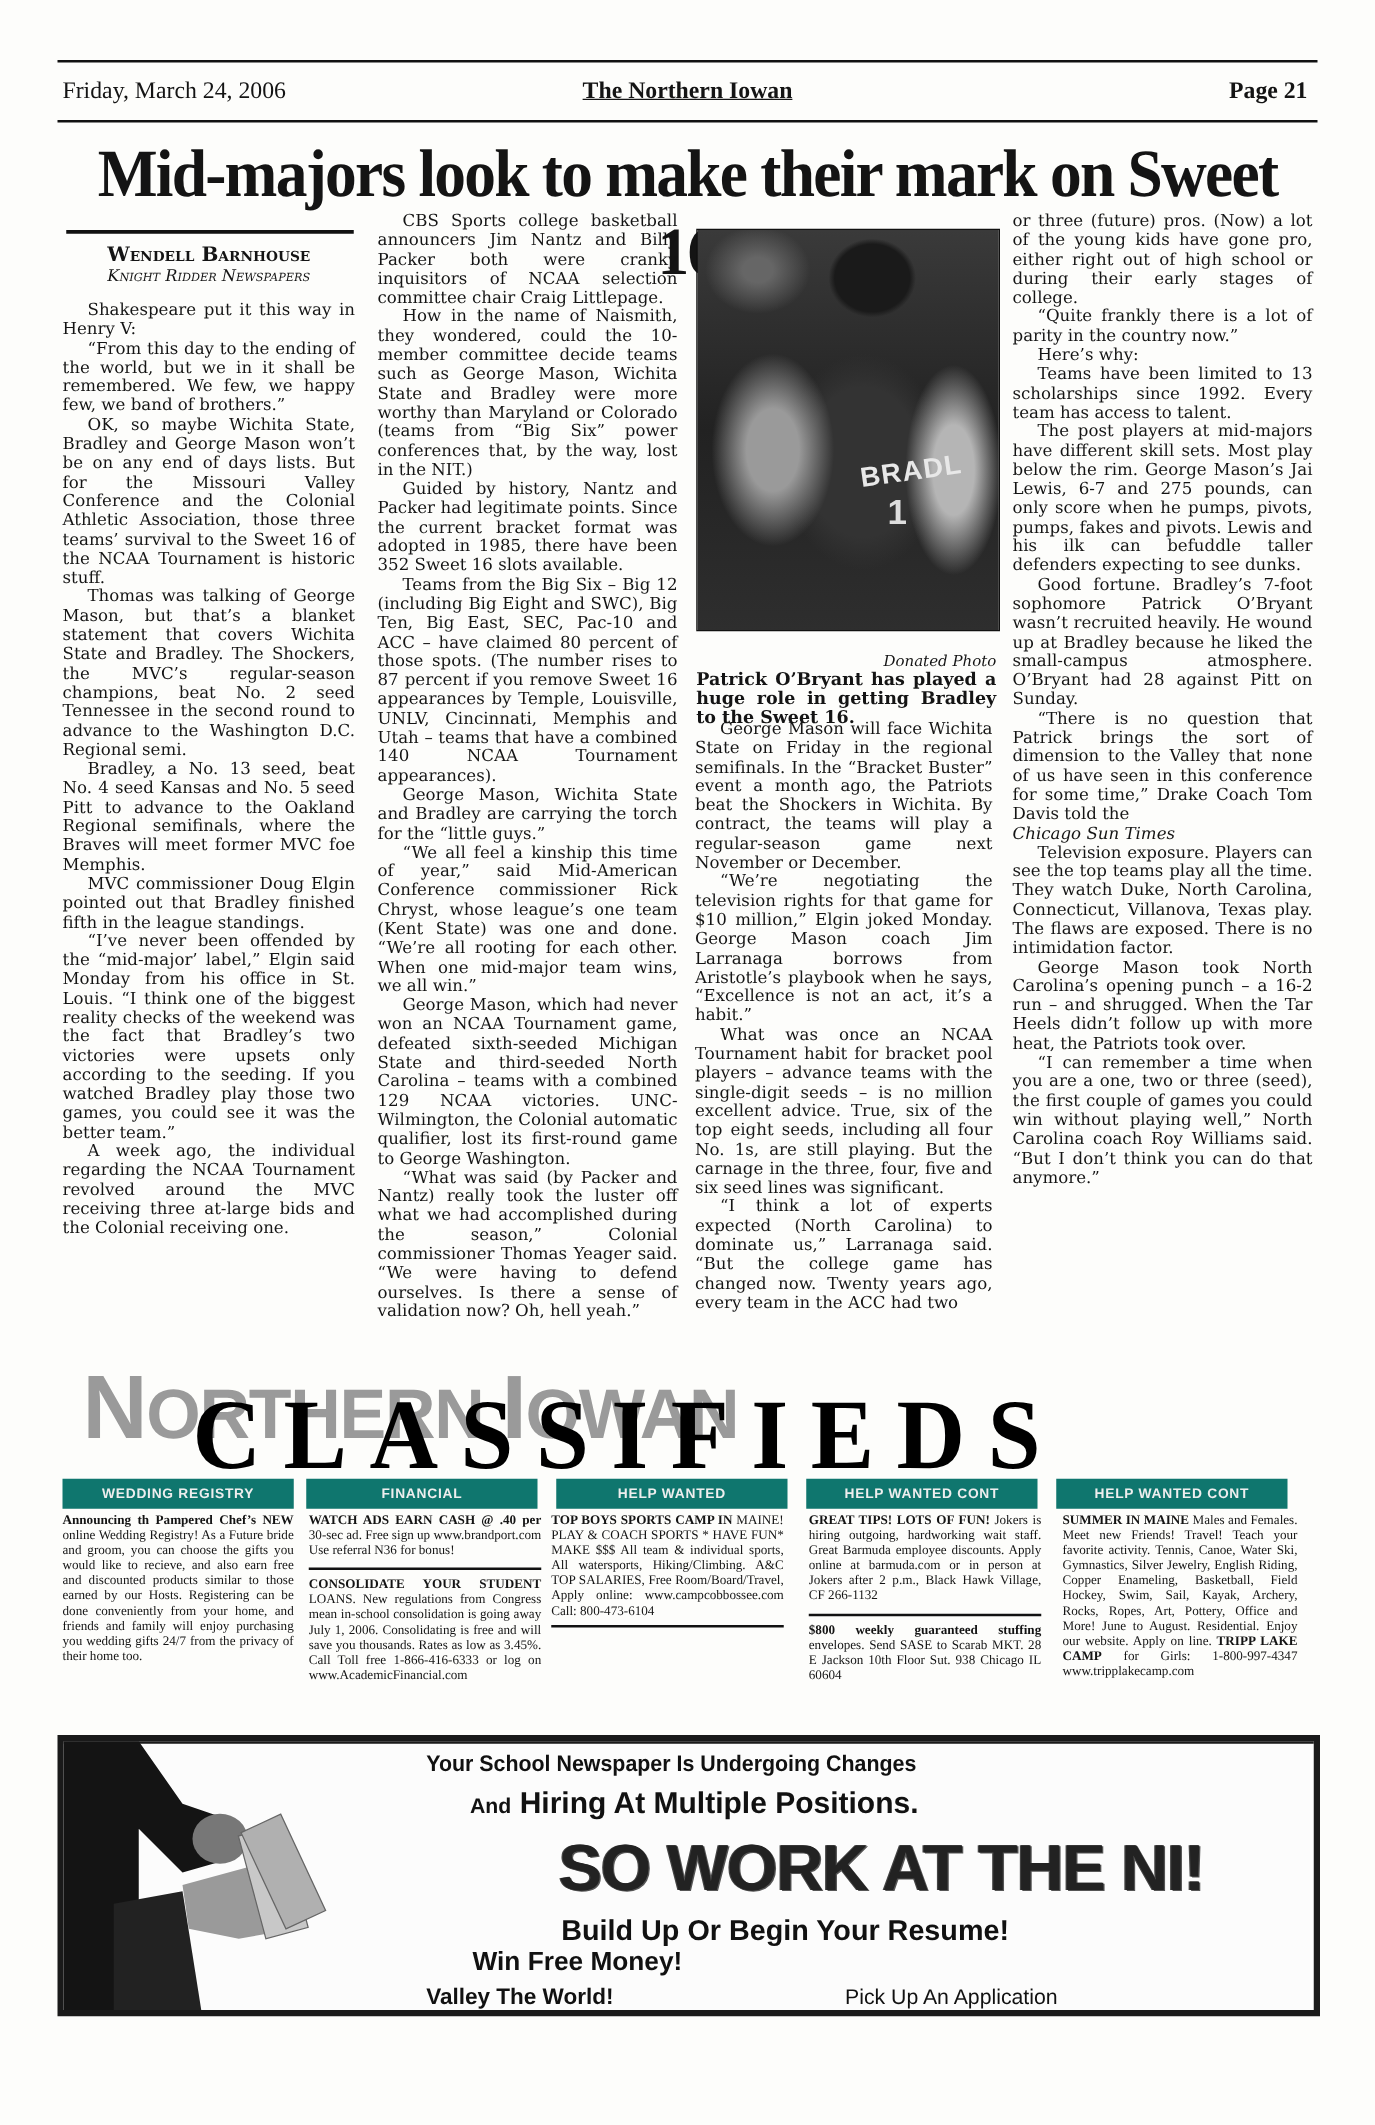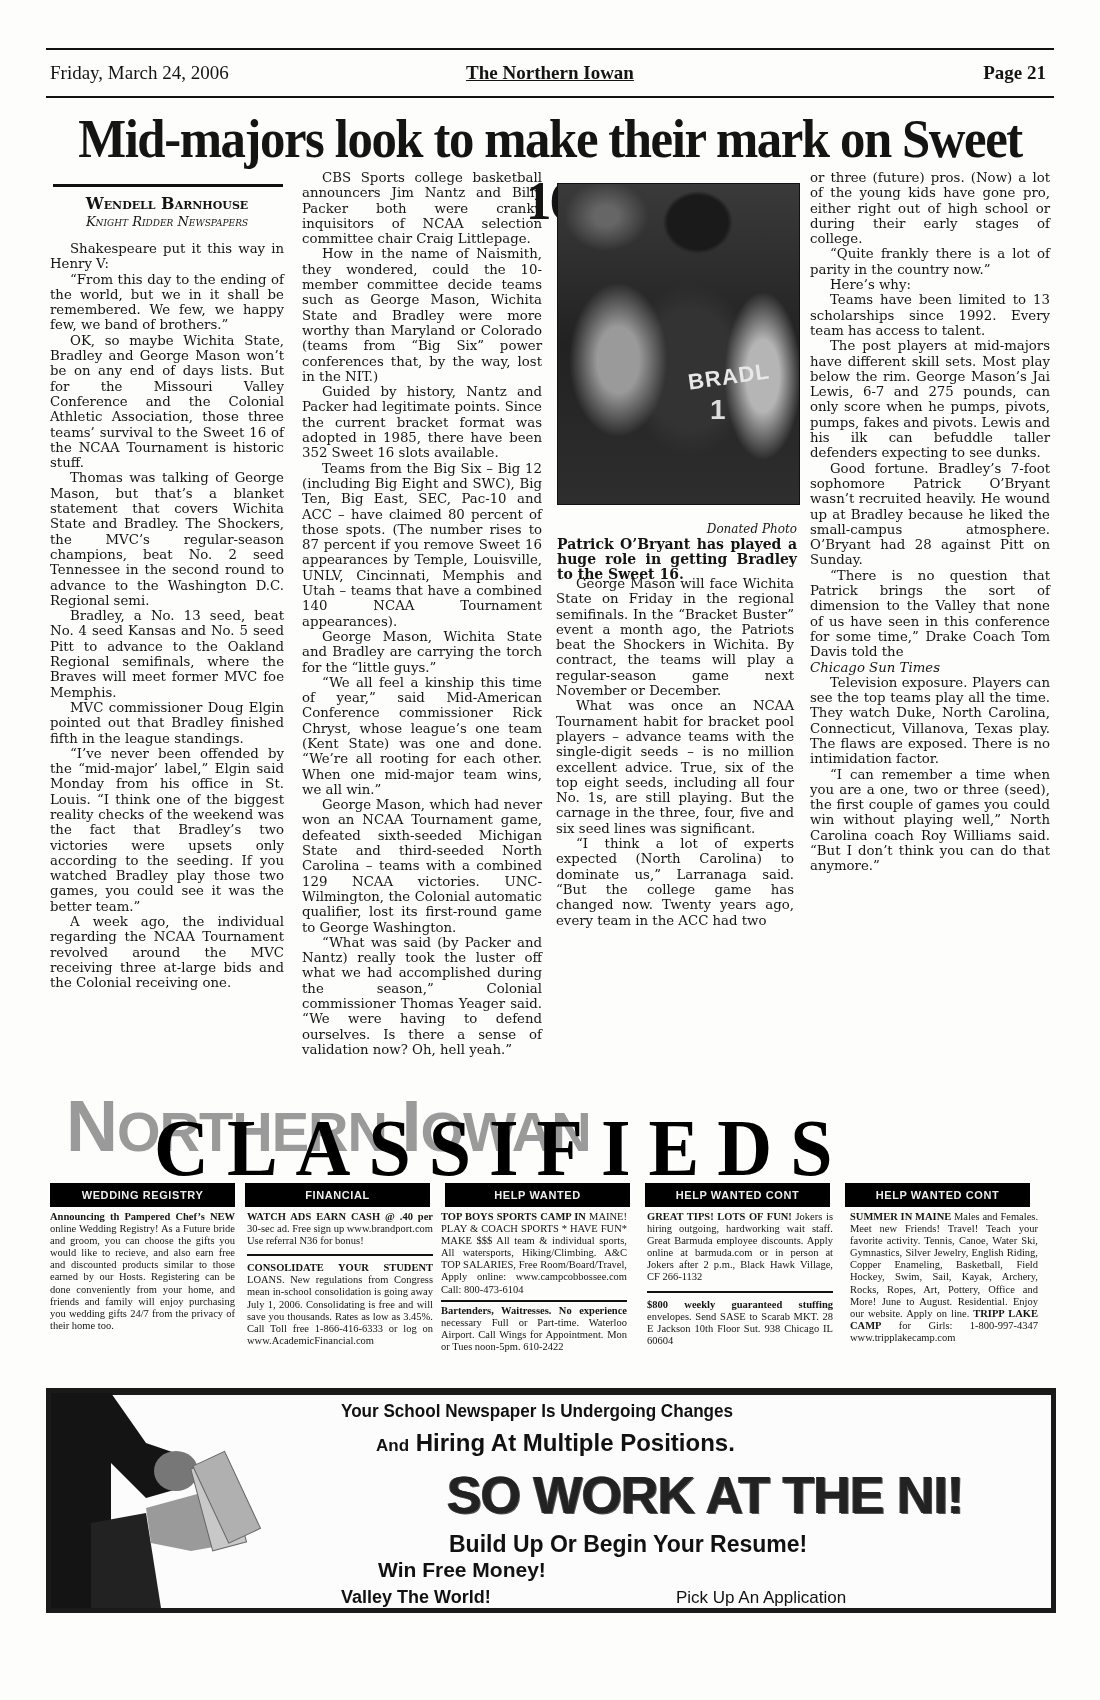--- a/index.html
+++ b/index.html
@@ -43,21 +43,21 @@
   .photo-credit { position: absolute; left: 557px; top: 522px; width: 240px; text-align: right; font-style: italic; font-size: 12px; }
   .cutline { position: absolute; left: 557px; top: 537px; width: 240px; font-weight: bold; font-size: 14px; line-height: 15px; text-align: justify; }
 
   .classifieds-title { position: absolute; top: 1075px; left: 46px; width: 1010px; height: 110px; }
   .ni-word { position: absolute; top: 10px; left: 20px; font-family: "Liberation Sans", sans-serif; font-weight: bold; font-size: 66px; color: #9a9a9a; letter-spacing: -1px; }
   .ni-word .big { font-size: 72px; }
   .ni-word .small { font-size: 56px; }
   .classifieds-word { position: absolute; top: 30px; left: 108px; font-family: "Liberation Serif", serif; font-weight: bold; font-size: 76px; letter-spacing: 18px; color: #000; transform: scaleY(1.05); }
 
   .cl-headers { position: absolute; top: 1183px; left: 50px; width: 1006px; height: 24px; }
-  .cl-head { position: absolute; top: 0; height: 24px; background: #000000; color: #eee; font-family: "Liberation Sans", sans-serif; font-weight: bold; font-size: 11px; letter-spacing: 0.6px; text-align: center; line-height: 24px; }
+  .cl-head { position: absolute; top: 0; height: 24px; background: #0f766e; color: #eee; font-family: "Liberation Sans", sans-serif; font-weight: bold; font-size: 11px; letter-spacing: 0.6px; text-align: center; line-height: 24px; }
   .cl-col { position: absolute; top: 1211px; font-family: "Liberation Serif", serif; font-size: 10.5px; line-height: 12.1px; text-align: justify; }
   .cl-col b { font-weight: bold; }
   .cl-sep { height: 2px; background: #111; margin: 7px 0 6px 0; }
 
   .ad-box { position: absolute; top: 1388px; left: 46px; width: 1010px; height: 225px; border: 5px solid #1a1a1a; background: #fcfcfc; overflow: hidden; }
   .ad-box .topbar { position: absolute; left: -5px; top: -5px; right: -5px; height: 7px; background: #1a1a1a; }
   .hand-art { position: absolute; left: 0; top: 0; width: 250px; height: 215px; }
   .ad-line { position: absolute; font-family: "Liberation Sans", sans-serif; font-weight: bold; white-space: nowrap; color: #111; }
   .ad-l1 { top: 8px; left: 290px; font-size: 18px; transform: scaleX(0.95); transform-origin: left; }
   .ad-l2 { top: 36px; left: 325px; font-size: 24px; }
@@ -112,34 +112,36 @@
 
 <div class="photo">
   <span class="jersey">BRADL</span>
   <span class="jersey-num">1</span>
 </div>
 <div class="photo-credit">Donated Photo</div>
 <div class="cutline">Patrick O’Bryant has played a huge role in getting Bradley to the Sweet 16.</div>
 
 <div class="col col3">
   <p>George Mason will face Wichita State on Friday in the regional semifinals. In the “Bracket Buster” event a month ago, the Patriots beat the Shockers in Wichita. By contract, the teams will play a regular-season game next November or December.</p>
+  <p>“We’re negotiating the television rights for that game for $10 million,” Elgin joked Monday. George Mason coach Jim Larranaga borrows from Aristotle’s playbook when he says, “Excellence is not an act, it’s a habit.”</p>
   <p>What was once an NCAA Tournament habit for bracket pool players – advance teams with the single-digit seeds – is no million excellent advice. True, six of the top eight seeds, including all four No. 1s, are still playing. But the carnage in the three, four, five and six seed lines was significant.</p>
   <p>“I think a lot of experts expected (North Carolina) to dominate us,” Larranaga said. “But the college game has changed now. Twenty years ago, every team in the ACC had two</p>
 </div>
 
 <div class="col col4">
   <p style="text-indent:0">or three (future) pros. (Now) a lot of the young kids have gone pro, either right out of high school or during their early stages of college.</p>
   <p>“Quite frankly there is a lot of parity in the country now.”</p>
   <p>Here’s why:</p>
   <p>Teams have been limited to 13 scholarships since 1992. Every team has access to talent.</p>
   <p>The post players at mid-majors have different skill sets. Most play below the rim. George Mason’s Jai Lewis, 6-7 and 275 pounds, can only score when he pumps, pivots, pumps, fakes and pivots. Lewis and his ilk can befuddle taller defenders expecting to see dunks.</p>
   <p>Good fortune. Bradley’s 7-foot sophomore Patrick O’Bryant wasn’t recruited heavily. He wound up at Bradley because he liked the small-campus atmosphere. O’Bryant had 28 against Pitt on Sunday.</p>
   <p>“There is no question that Patrick brings the sort of dimension to the Valley that none of us have seen in this conference for some time,” Drake Coach Tom Davis told the</p>
   <p style="text-indent:0;font-style:italic">Chicago Sun Times</p>
   <p>Television exposure. Players can see the top teams play all the time. They watch Duke, North Carolina, Connecticut, Villanova, Texas play. The flaws are exposed. There is no intimidation factor.</p>
+  <p>George Mason took North Carolina’s opening punch – a 16-2 run – and shrugged. When the Tar Heels didn’t follow up with more heat, the Patriots took over.</p>
   <p>“I can remember a time when you are a one, two or three (seed), the first couple of games you could win without playing well,” North Carolina coach Roy Williams said. “But I don’t think you can do that anymore.”</p>
 </div>
 
 <div class="classifieds-title">
   <div class="ni-word">
     <span class="big">N</span><span class="small">ORTHERN </span><span class="big">I</span><span class="small">OWAN</span>
   </div>
   <div class="classifieds-word">CLASSIFIEDS</div>
 </div>
 
@@ -157,21 +159,20 @@
 
 <div class="cl-col" style="left:247px;width:186px;">
   <div><b>WATCH ADS EARN CASH @ .40 per</b><span> 30-sec ad. Free sign up www.brandport.com Use referral N36 for bonus!</span></div>
   <div class="cl-sep"></div>
   <div><b>CONSOLIDATE YOUR STUDENT</b><span> LOANS. New regulations from Congress mean in-school consolidation is going away July 1, 2006. Consolidating is free and will save you thousands. Rates as low as 3.45%. Call Toll free 1-866-416-6333 or log on www.AcademicFinancial.com</span></div>
 </div>
 
 <div class="cl-col" style="left:441px;width:186px;">
   <div><b>TOP BOYS SPORTS CAMP IN</b><span> MAINE! PLAY &amp; COACH SPORTS * HAVE FUN* MAKE $$$ All team &amp; individual sports, All watersports, Hiking/Climbing. A&amp;C TOP SALARIES, Free Room/Board/Travel, Apply online: www.campcobbossee.com Call: 800-473-6104</span></div>
   <div class="cl-sep" style="margin:4px 0 3px 0"></div>
-  <div><b>Bartenders, Waitresses. No experience</b><span> necessary Full or Part-time. Waterloo Airport. Call Wings for Appointment. Mon or Tues noon-5pm. 610-2422</span></div>
 </div>
 
 <div class="cl-col" style="left:647px;width:186px;">
   <div><b>GREAT TIPS! LOTS OF FUN!</b><span> Jokers is hiring outgoing, hardworking wait staff. Great Barmuda employee discounts. Apply online at barmuda.com or in person at Jokers after 2 p.m., Black Hawk Village, CF 266-1132</span></div>
   <div class="cl-sep"></div>
   <div><b>$800 weekly guaranteed stuffing</b><span> envelopes. Send SASE to Scarab MKT. 28 E Jackson 10th Floor Sut. 938 Chicago IL 60604</span></div>
 </div>
 
 <div class="cl-col" style="left:850px;width:188px;">
   <div><b>SUMMER IN MAINE</b><span> Males and Females. Meet new Friends! Travel! Teach your favorite activity. Tennis, Canoe, Water Ski, Gymnastics, Silver Jewelry, English Riding, Copper Enameling, Basketball, Field Hockey, Swim, Sail, Kayak, Archery, Rocks, Ropes, Art, Pottery, Office and More! June to August. Residential. Enjoy our website. Apply on line.</span><b> TRIPP LAKE CAMP</b><span> for Girls: 1-800-997-4347 www.tripplakecamp.com</span></div>

